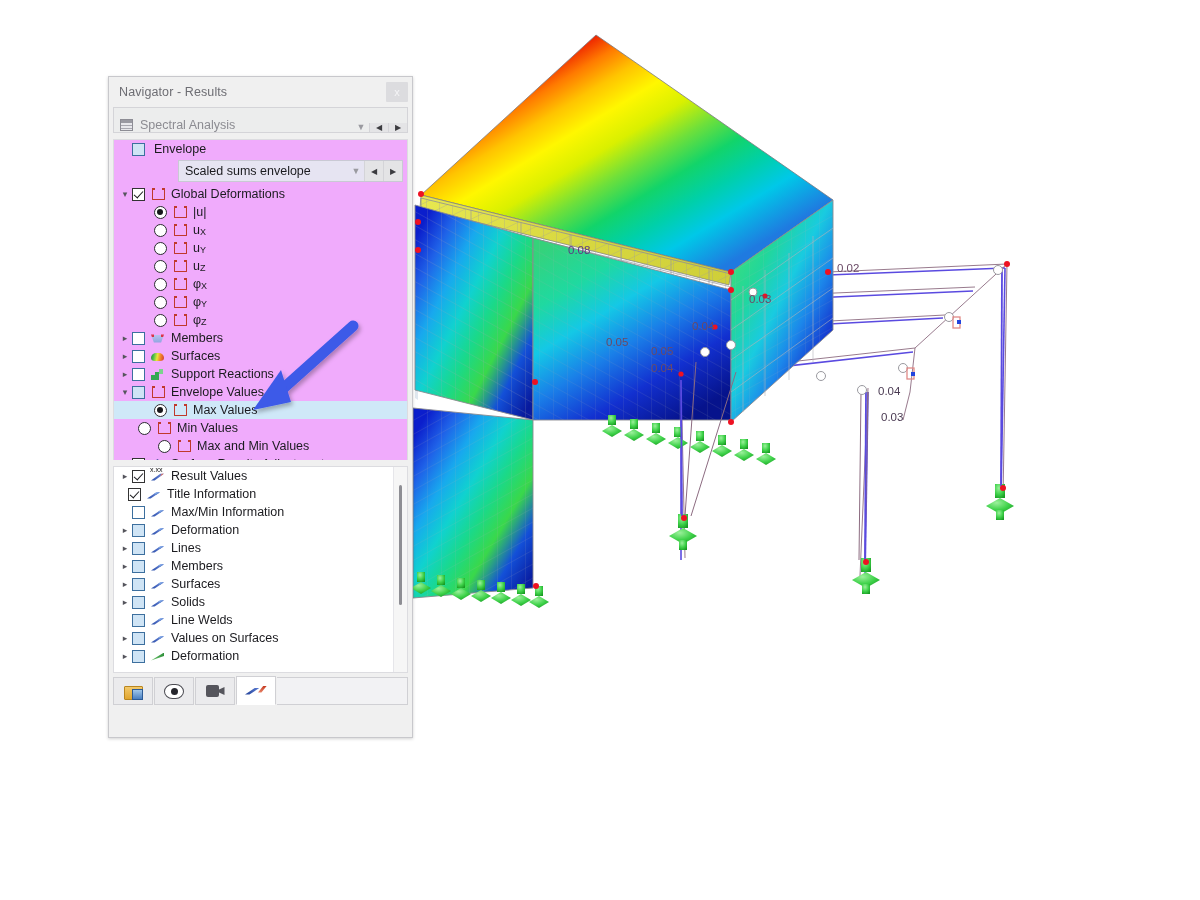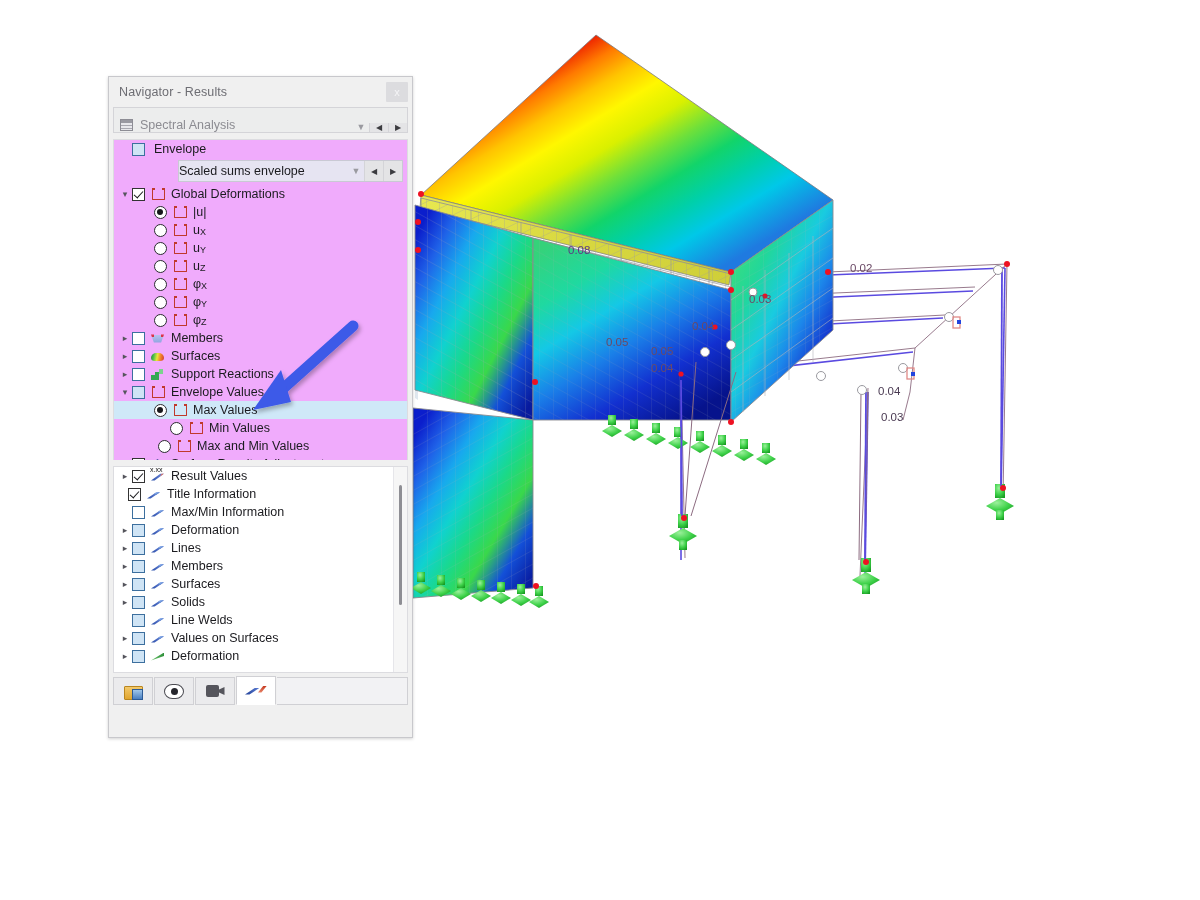--- a/index.html
+++ b/index.html
@@ -398,21 +398,21 @@
       <rect x="494" y="368" width="7" height="11" fill="none" stroke="#e08a88" stroke-width="1.3"></rect>
       <rect x="540" y="317" width="7" height="11" fill="none" stroke="#e08a88" stroke-width="1.3"></rect>
       <rect x="498" y="372" width="4" height="4" fill="#2244dd"></rect>
       <rect x="544" y="320" width="4" height="4" fill="#2244dd"></rect>
     </g>
   </svg>
 
   <div class="vlabel" style="left:155px;top:244px;color:#5b3a84;">0.08</div>
   <div class="vlabel" style="left:193px;top:336px;">0.05</div>
   <div class="vlabel" style="left:238px;top:345px;">0.05</div>
-  <div class="vlabel" style="left:437px;top:262px;text-align:center;">0.02</div>
+  <div class="vlabel" style="left:424px;top:262px;text-align:center;">0.02</div>
   <div class="vlabel" style="left:336px;top:293px;">0.03</div>
   <div class="vlabel" style="left:279px;top:320px;">0.04</div>
   <div class="vlabel" style="left:238px;top:362px;">0.04</div>
   <div class="vlabel" style="left:465px;top:385px;color:#4a3a52;">0.04</div>
   <div class="vlabel" style="left:468px;top:411px;color:#4a3a52;">0.03</div>
 </div>
 
 <div id="navigator">
 
   <div id="nav-titlebar">
@@ -430,21 +430,21 @@
     <div class="spin">▶</div>
   </div>
 
   <div id="tree-top">
     <div id="tree-top-rows">
         <div class="row" style="padding-left:18px">
           <span class="cb tint"></span>
           <span class="lbl">Envelope</span>
         </div>
         <div style="margin:2px 4px 3px 64px;height:20px;display:flex;border:1px solid #c9c9d4;background:#e6e4f2;">
-          <span style="flex:1;display:flex;align-items:center;font-size:12.5px;color:#1b1b1f;">Scaled sums envelope</span>
+          <span style="flex:1;display:flex;align-items:center;padding-left:6px;font-size:12.5px;color:#1b1b1f;">Scaled sums envelope</span>
           <span class="chev">▼</span>
           <span class="spin">◀</span>
           <span class="spin">▶</span>
         </div>
         <div class="row" style="padding-left:4px">
           <span class="exp">▾</span>
           <span class="cb chk"></span>
           <span class="ic">
             <i class="ic-surf-u"></i>
           </span>
@@ -549,21 +549,21 @@
           <span class="lbl">Envelope Values</span>
         </div>
         <div class="row sel" style="padding-left:26px">
           <span class="exp none">▸</span>
           <span class="rb on"></span>
           <span class="ic">
             <i class="ic-surf-u"></i>
           </span>
           <span class="lbl">Max Values</span>
         </div>
-        <div class="row" style="padding-left:42px">
+        <div class="row" style="padding-left:10px">
           <span class="exp none">▸</span>
           <span class="rb "></span>
           <span class="ic">
             <i class="ic-surf-u"></i>
           </span>
           <span class="lbl">Min Values</span>
         </div>
         <div class="row" style="padding-left:30px">
           <span class="exp none">▸</span>
           <span class="rb "></span>

